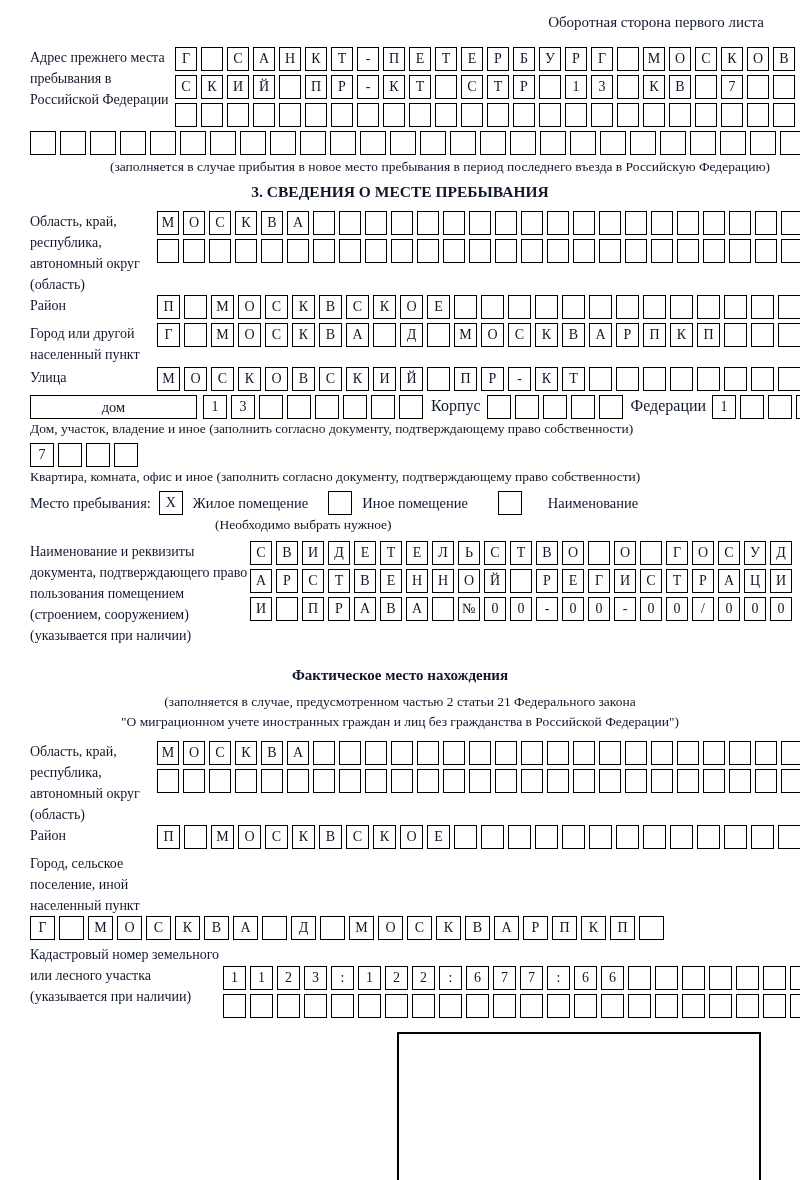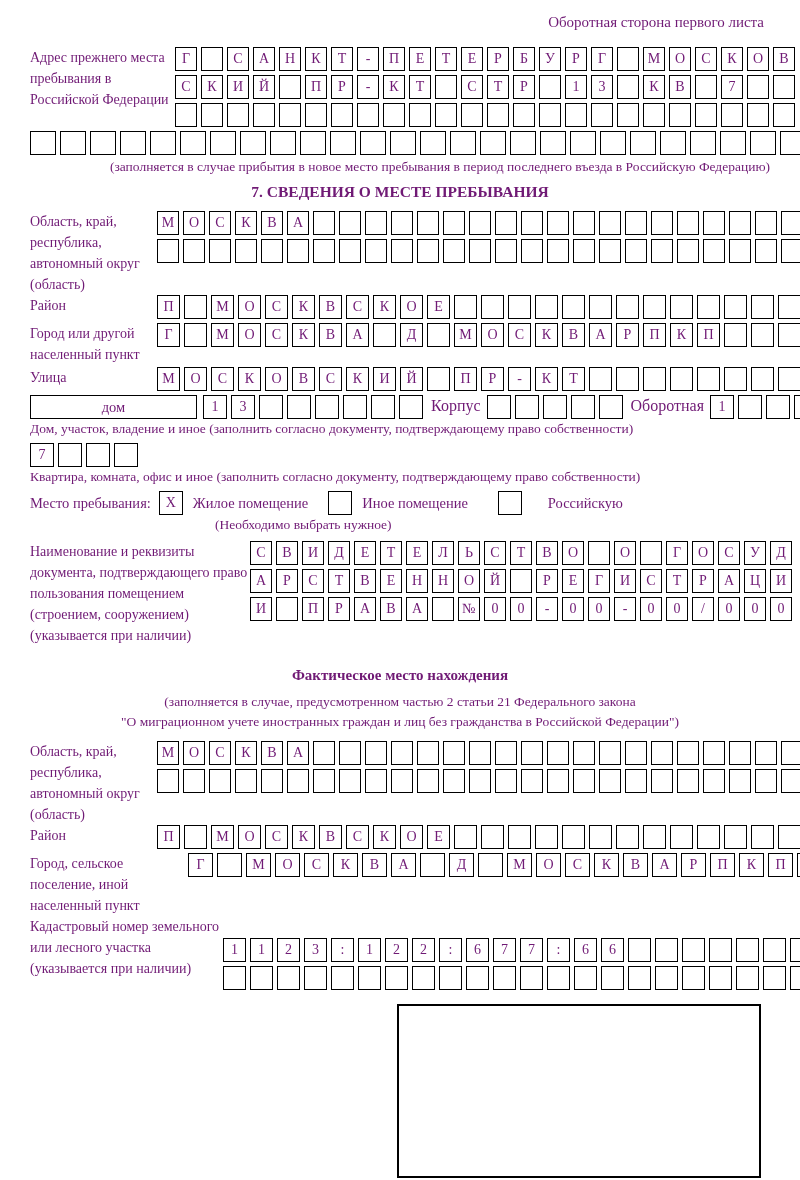--- a/index.html
+++ b/index.html
@@ -2,21 +2,21 @@
 <html><head>
 <meta charset="utf-8">
 <style>
   html,body{margin:0;padding:0;background:#ffffff;}
   .page{
     position:relative;
     width:800px;height:1180px;
     box-sizing:border-box;
     padding:14px 30px 0 30px;
     background:#ffffff;
-    color:#701a75;
+    color:#0f172a;
     font-family:"Liberation Serif","DejaVu Serif",serif;
     font-size:14px;
     overflow:hidden;
   }
   .header-note{text-align:right;font-size:15px;padding-right:6px;margin-bottom:16px;}
   .field{display:flex;align-items:flex-start;}
   .label{font-size:14px;line-height:1.5;flex:none;}
   .w143{width:145px;}
   .w125{width:127px;}
   .w200{width:220px;}
@@ -181,21 +181,21 @@
       <div class="cell"></div>
       <div class="cell"></div>
       <div class="cell"></div>
       <div class="cell"></div>
       <div class="cell"></div>
       <div class="cell"></div>
       <div class="cell"></div>
     </div>
   <div class="note center">(заполняется в случае прибытия в новое место пребывания в период последнего въезда в Российскую Федерацию)</div>
 
-  <div class="section-title">7. СВЕДЕНИЯ О МЕСТЕ ПРЕБЫВАНИЯ</div>
+  <div class="section-title">3. СВЕДЕНИЯ О МЕСТЕ ПРЕБЫВАНИЯ</div>
 
   <div class="field" style="min-height:84px;">
     <div class="label w125">Область, край, республика, автономный округ (область)</div>
     <div class="rows">
       <div class="cellrow c25">
           <div class="cell">М</div>
           <div class="cell">О</div>
           <div class="cell">С</div>
           <div class="cell">К</div>
           <div class="cell">В</div>
@@ -353,21 +353,21 @@
         <div class="cell"></div>
       </div>
     <div class="inline-label">Корпус</div>
     <div class="cellrow cbig mb0">
         <div class="cell"></div>
         <div class="cell"></div>
         <div class="cell"></div>
         <div class="cell"></div>
         <div class="cell"></div>
       </div>
-    <div class="inline-label">Оборотная</div>
+    <div class="inline-label">Федерации</div>
     <div class="cellrow cbig mb0">
         <div class="cell">1</div>
         <div class="cell"></div>
         <div class="cell"></div>
         <div class="cell"></div>
       </div>
   </div>
   <div class="note">Дом, участок, владение и иное (заполнить согласно документу, подтверждающему право собственности)</div>
 
   <div class="house-row">
@@ -380,21 +380,21 @@
   </div>
   <div class="note">Квартира, комната, офис и иное (заполнить согласно документу, подтверждающему право собственности)</div>
 
   <div class="stay-row">
     <span>Место пребывания:</span>
     <div class="checkbox">X</div>
     <span>Жилое помещение</span>
     <div class="checkbox" style="margin-left:20px;"></div>
     <span>Иное помещение</span>
     <div class="checkbox" style="margin-left:30px;"></div>
-    <span style="margin-left:16px;">Российскую</span>
+    <span style="margin-left:16px;">Наименование</span>
   </div>
   <div class="choose-note">(Необходимо выбрать нужное)</div>
 
   <div class="field" style="min-height:116px;">
     <div class="label w200">Наименование и реквизиты документа, подтверждающего право пользования помещением (строением, сооружением) (указывается при наличии)</div>
     <div class="rows">
       <div class="cellrow cdoc">
           <div class="cell">С</div>
           <div class="cell">В</div>
           <div class="cell">И</div>
@@ -555,21 +555,21 @@
         <div class="cell"></div>
         <div class="cell"></div>
         <div class="cell"></div>
         <div class="cell"></div>
         <div class="cell"></div>
         <div class="cell"></div>
         <div class="cell"></div>
       </div>
   </div>
 
-  <div class="field" style="min-height:44px;">
+  <div class="field" style="min-height:44px;flex-direction:column;">
     <div class="label w150">Город, сельское поселение, иной населенный пункт</div>
     <div class="cellrow ccity2">
         <div class="cell">Г</div>
         <div class="cell"></div>
         <div class="cell">М</div>
         <div class="cell">О</div>
         <div class="cell">С</div>
         <div class="cell">К</div>
         <div class="cell">В</div>
         <div class="cell">А</div>

